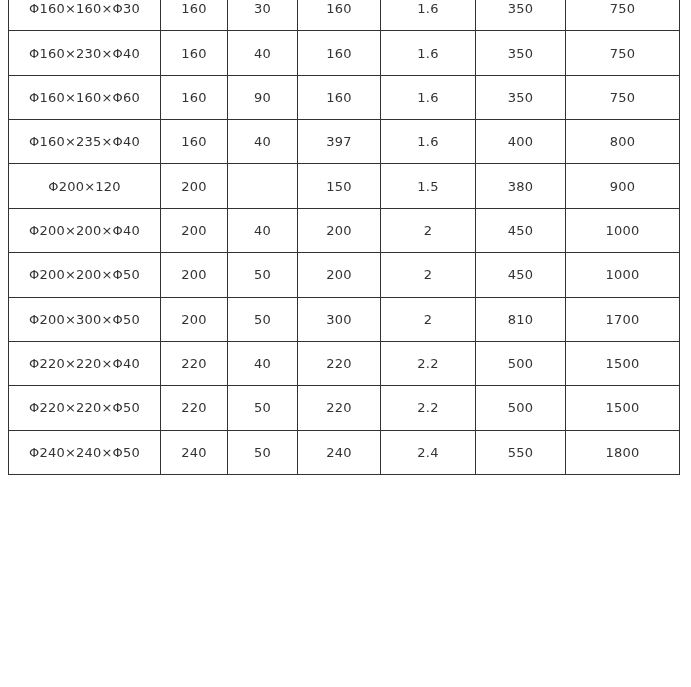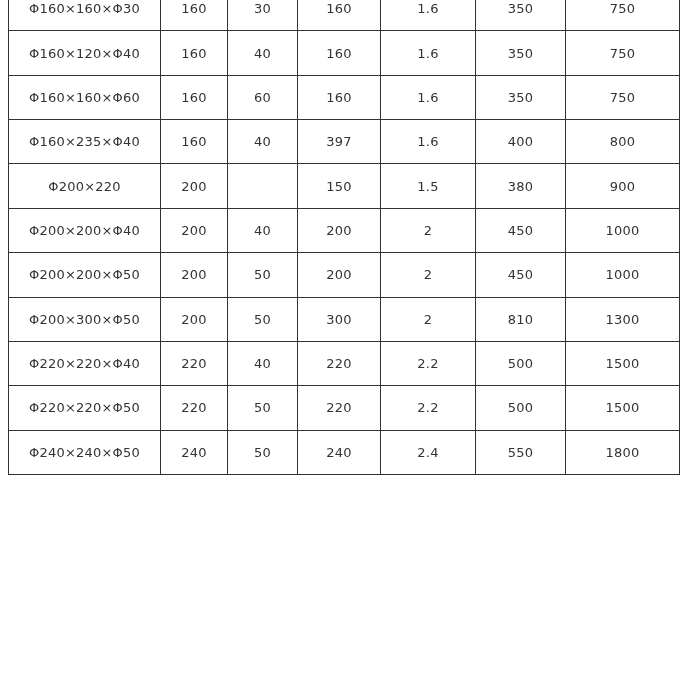--- a/index.html
+++ b/index.html
@@ -68,48 +68,48 @@
         <tr>
           <td>Φ160×160×Φ30</td>
           <td>160</td>
           <td>30</td>
           <td>160</td>
           <td>1.6</td>
           <td>350</td>
           <td>750</td>
         </tr>
         <tr>
-          <td>Φ160×120×Φ40</td>
+          <td>Φ160×230×Φ40</td>
           <td>160</td>
           <td>40</td>
           <td>160</td>
           <td>1.6</td>
           <td>350</td>
           <td>750</td>
         </tr>
         <tr>
           <td>Φ160×160×Φ60</td>
           <td>160</td>
-          <td>60</td>
+          <td>90</td>
           <td>160</td>
           <td>1.6</td>
           <td>350</td>
           <td>750</td>
         </tr>
         <tr>
           <td>Φ160×235×Φ40</td>
           <td>160</td>
           <td>40</td>
           <td>397</td>
           <td>1.6</td>
           <td>400</td>
           <td>800</td>
         </tr>
         <tr>
-          <td>Φ200×220</td>
+          <td>Φ200×120</td>
           <td>200</td>
           <td></td>
           <td>150</td>
           <td>1.5</td>
           <td>380</td>
           <td>900</td>
         </tr>
         <tr>
           <td>Φ200×200×Φ40</td>
           <td>200</td>
@@ -128,21 +128,21 @@
           <td>450</td>
           <td>1000</td>
         </tr>
         <tr>
           <td>Φ200×300×Φ50</td>
           <td>200</td>
           <td>50</td>
           <td>300</td>
           <td>2</td>
           <td>810</td>
-          <td>1300</td>
+          <td>1700</td>
         </tr>
         <tr>
           <td>Φ220×220×Φ40</td>
           <td>220</td>
           <td>40</td>
           <td>220</td>
           <td>2.2</td>
           <td>500</td>
           <td>1500</td>
         </tr>

